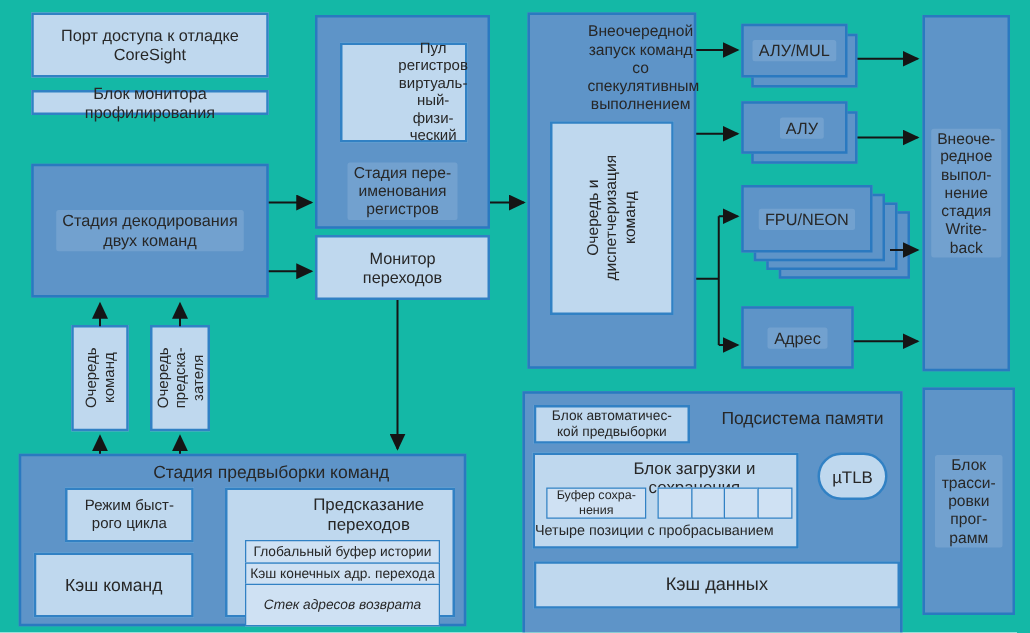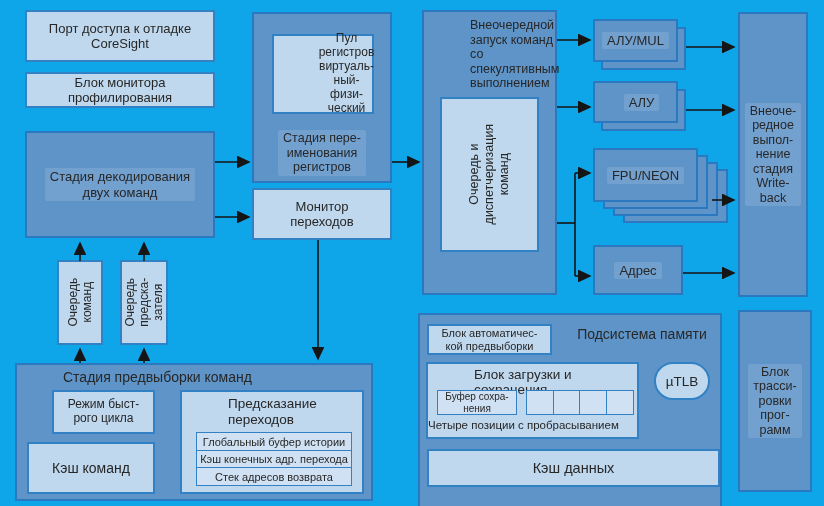--- a/index.html
+++ b/index.html
@@ -1,50 +1,50 @@
 <!DOCTYPE html>
 <html style="--dark-fill: #5e94c8; --dark-border: #2a79c0; --light-fill: #bfd8ee; --light-border: #3181c4; --lighter-fill: #cfe1f3; --text: #272727; --arrow: #151515;"><head>
 <meta charset="utf-8">
 <style>
   :root{
     --dark-fill:#5e94c8; --dark-border:#2a79c0;
     --light-fill:#bfd8ee; --light-border:#3181c4;
     --lighter-fill:#cfe1f3; --text:#272727; --arrow:#151515;
   }
   html,body{margin:0;padding:0;background:#fff;}
-  #stage{position:relative;width:824px;height:506px;background:#0ea5e9;overflow:hidden;
+  #stage{position:relative;width:824px;height:506px;background:#14b8a6;overflow:hidden;
          font-family:"Liberation Sans","DejaVu Sans",sans-serif;color:var(--text);}
   .box{position:absolute;box-sizing:border-box;}
   .dark{background:var(--dark-fill);border:2px solid var(--dark-border);}
   .light{background:var(--light-fill);border:2px solid var(--light-border);}
   .lighter{background:var(--lighter-fill);border:1.5px solid var(--light-border);}
   .center{display:flex;align-items:center;justify-content:center;text-align:center;}
   .lbl{white-space:pre-line;line-height:1.16;}
   .hl{background:rgba(255,255,255,.13);padding:1px 5px;border-radius:2px;}
   .vwrap{position:absolute;inset:0;display:flex;align-items:center;justify-content:center;}
   .vtext{transform:rotate(-90deg);white-space:pre-line;text-align:center;line-height:1.18;}
-  .titletop{position:absolute;left:0;right:0;padding-left:46px;}
+  .titletop{position:absolute;left:0;right:0;text-align:center;padding-left:46px;}
   .fs10{font-size:10px}.fs11{font-size:11px}.fs115{font-size:11.5px}.fs12{font-size:12px}
   .fs125{font-size:12.5px}.fs13{font-size:13px}.fs135{font-size:13.5px}.fs14{font-size:14px}.fs145{font-size:14.5px}
   .cells{position:absolute;display:flex;}
   .cell{flex:1;background:var(--lighter-fill);border:1.5px solid var(--light-border);margin-left:-1.5px;}
   .cell:first-child{margin-left:0;}
   svg.arrows{position:absolute;left:0;top:0;pointer-events:none;}
 </style>
 </head>
 <body>
 
 <div id="stage">
 
   <div class="box light center" style="left:25px;top:10px;width:190px;height:52px;">
     <span class="lbl fs13">Порт доступа к отладке
 CoreSight</span>
   </div>
 
-  <div class="box light center" style="left:25px;top:72px;width:190px;height:36px;">
+  <div class="box light center" style="left:25px;top:72px;width:190px;height:20px;">
     <span class="lbl fs13">Блок монитора
 профилирования</span>
   </div>
 
   <div class="box dark center" style="left:25px;top:131px;width:190px;height:107px;">
     <span class="lbl fs13 hl">Стадия декодирования
 двух команд</span>
   </div>
 
   <div class="box light" style="left:57px;top:260px;width:46px;height:85px;">
@@ -76,21 +76,21 @@
 
     <div class="box light" style="left:163px;top:25px;width:184px;height:104px;">
       <div class="titletop fs135 lbl" style="top:4px;">Предсказание
 переходов</div>
       <div class="box lighter center" style="left:14px;top:40px;width:156px;height:19px;">
         <span class="fs11">Глобальный буфер истории</span>
       </div>
       <div class="box lighter center" style="left:14px;top:57.5px;width:156px;height:19px;">
         <span class="fs11">Кэш конечных адр. перехода</span>
       </div>
-      <div class="box lighter center" style="left:14px;top:75px;width:156px;height:19px;">
+      <div class="box lighter center" style="left:14px;top:75px;width:156px;height:34px;font-style:italic;">
         <span class="fs11">Стек адресов возврата</span>
       </div>
     </div>
   </div>
 
   <div class="box dark" style="left:252px;top:12px;width:140px;height:171px;">
     <div class="box light center" style="left:18px;top:20px;width:102px;height:80px;padding-left:47px;">
       <span class="lbl fs12">Пул
 регистров
 виртуаль-

